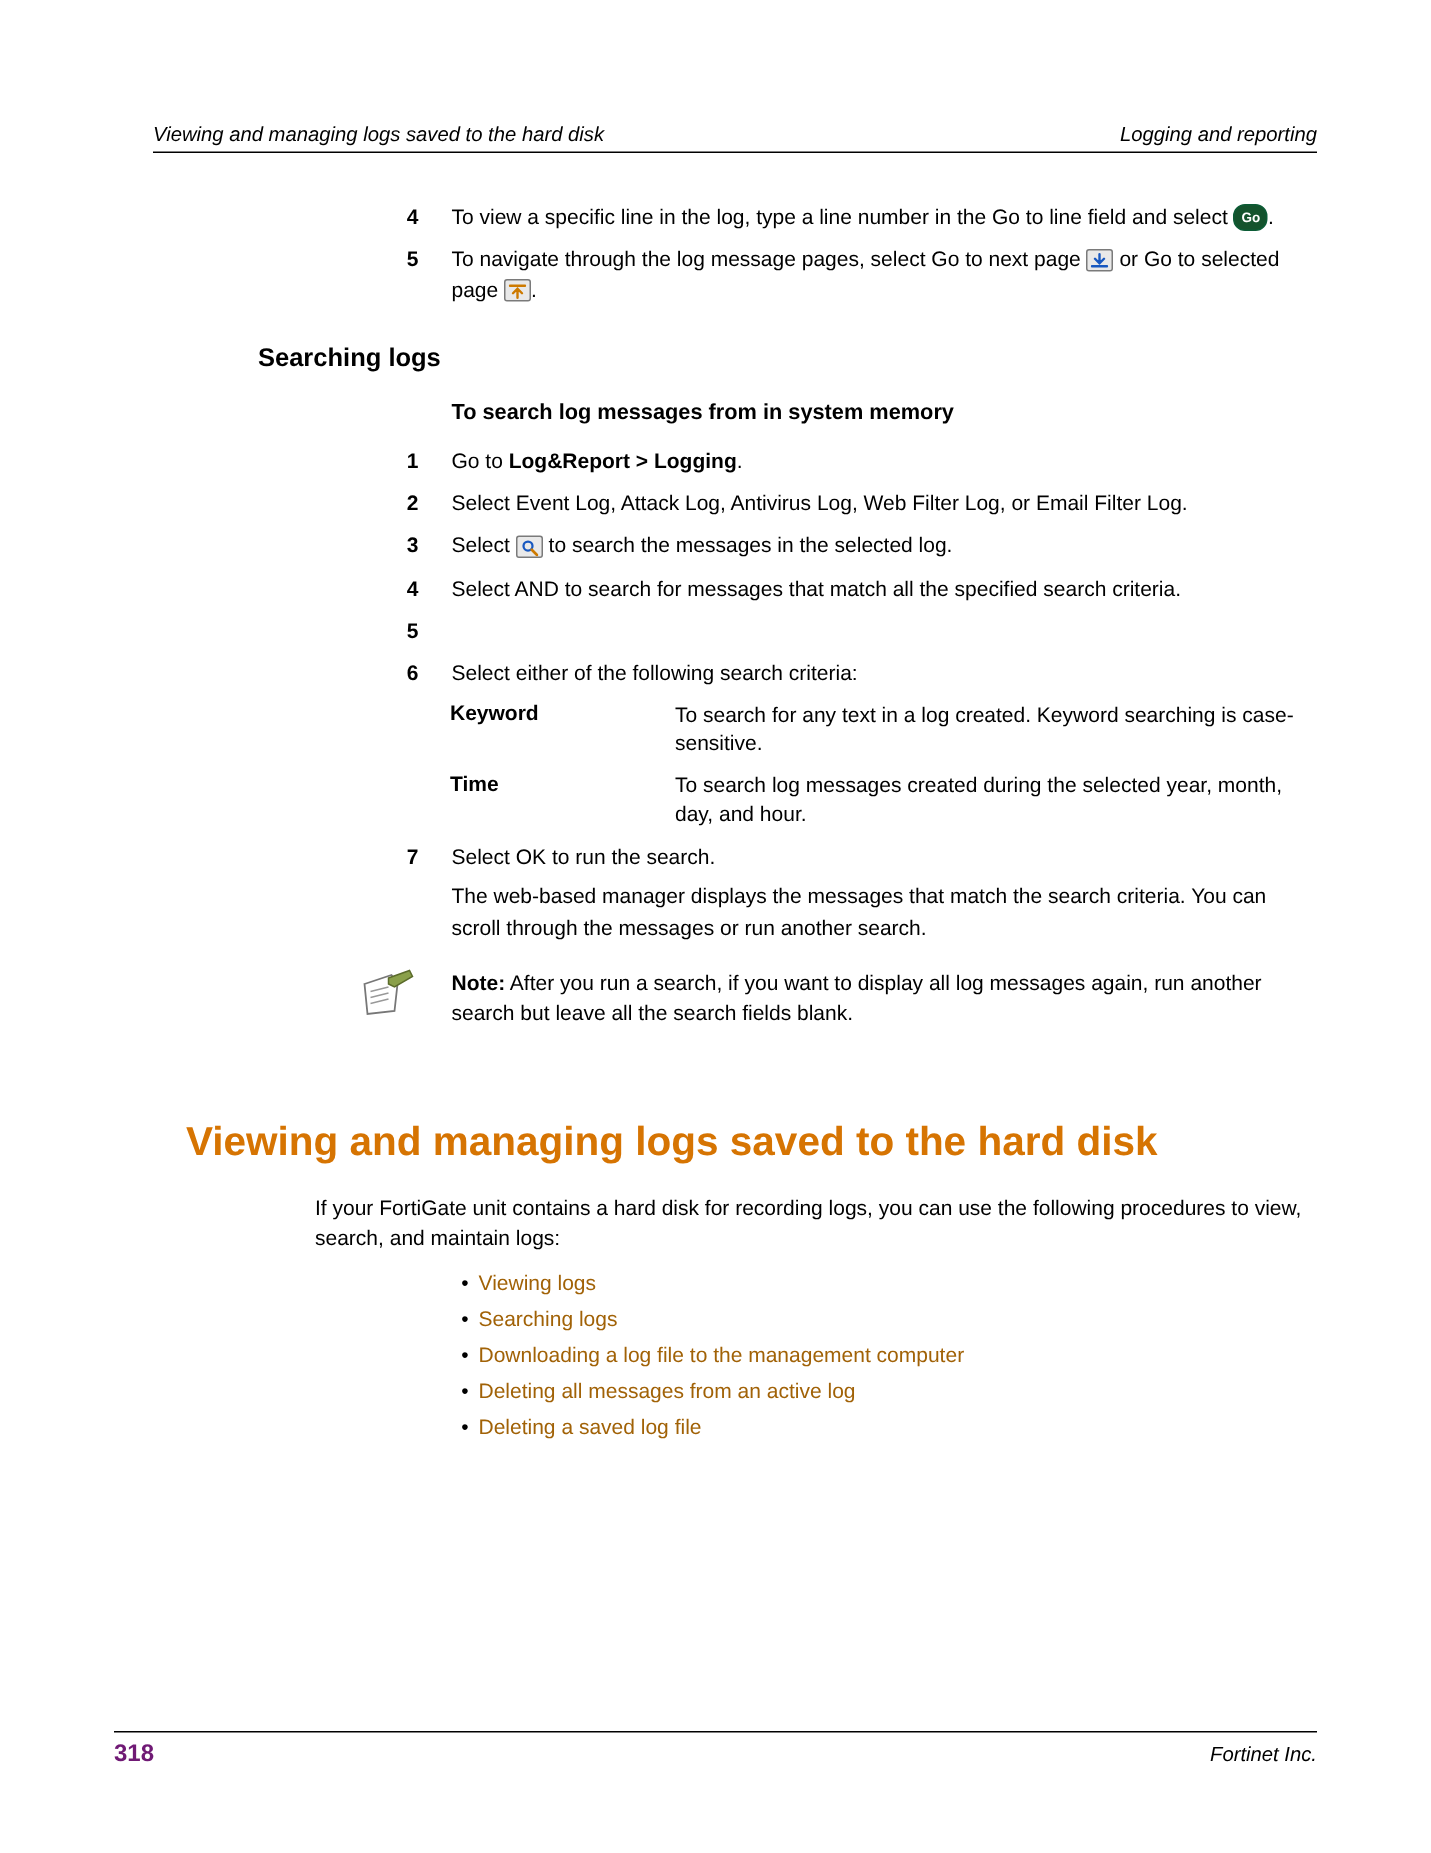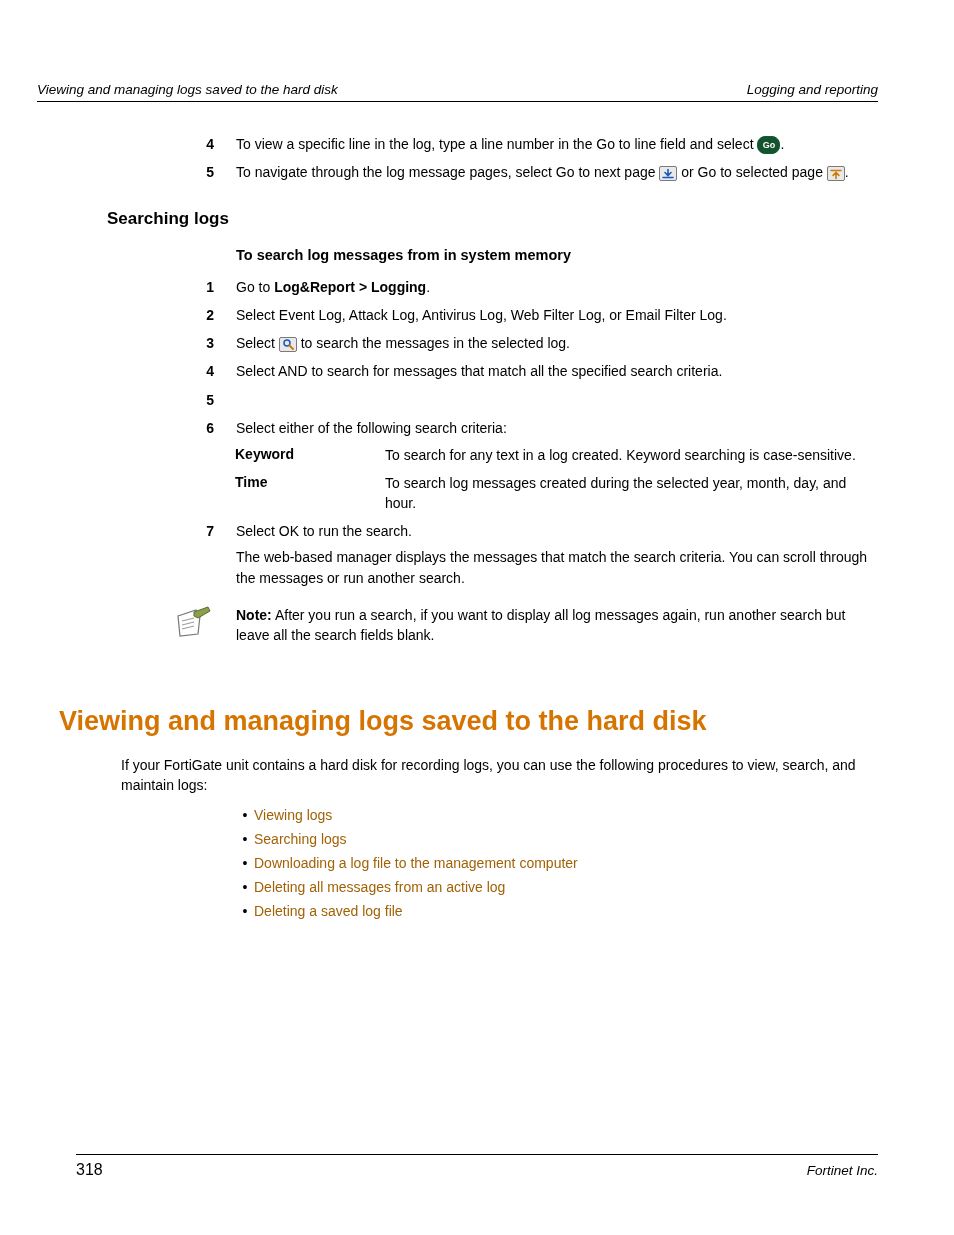--- a/index.html
+++ b/index.html
@@ -7,21 +7,21 @@
     padding: 0;
     background: #fff;
     font-family: Arial, Helvetica, sans-serif;
     color: #000;
   }
   .page {
     width: 954px;
     height: 1235px;
     position: relative;
     box-sizing: border-box;
-    padding: 82px 76px 0 37px;
+    padding: 82px 76px 0 102px;
   }
   .running-header {
     display: flex;
     justify-content: space-between;
     font-style: italic;
     font-size: 13.5px;
     padding-bottom: 4px;
   }
   .hr {
     border: none;
@@ -119,21 +119,21 @@
     flex: 0 0 40px;
     margin-right: 22px;
   }
   .h1 {
     color: #d67402;
     font-size: 27px;
     font-weight: bold;
     margin: 60px 0 18px 22px;
   }
   .intro {
-    margin-left: 84px;
+    margin-left: 108px;
     font-size: 14px;
     line-height: 1.45;
   }
   .bullets {
     margin: 12px 0 0 199px;
     font-size: 14px;
   }
   .bullet-row {
     display: flex;
     align-items: baseline;
@@ -157,22 +157,22 @@
     border: none;
     border-top: 1px solid #000;
     margin: 0 0 6px 0;
   }
   .footer-row {
     display: flex;
     justify-content: space-between;
     align-items: baseline;
   }
   .page-num {
-    color: #000000;
-    font-weight: normal;
+    color: #701a75;
+    font-weight: bold;
     font-size: 16px;
   }
   .footer-right {
     font-style: italic;
     font-size: 13.5px;
   }
   b { font-weight: bold; }
 </style>
 </head>
 <body>

